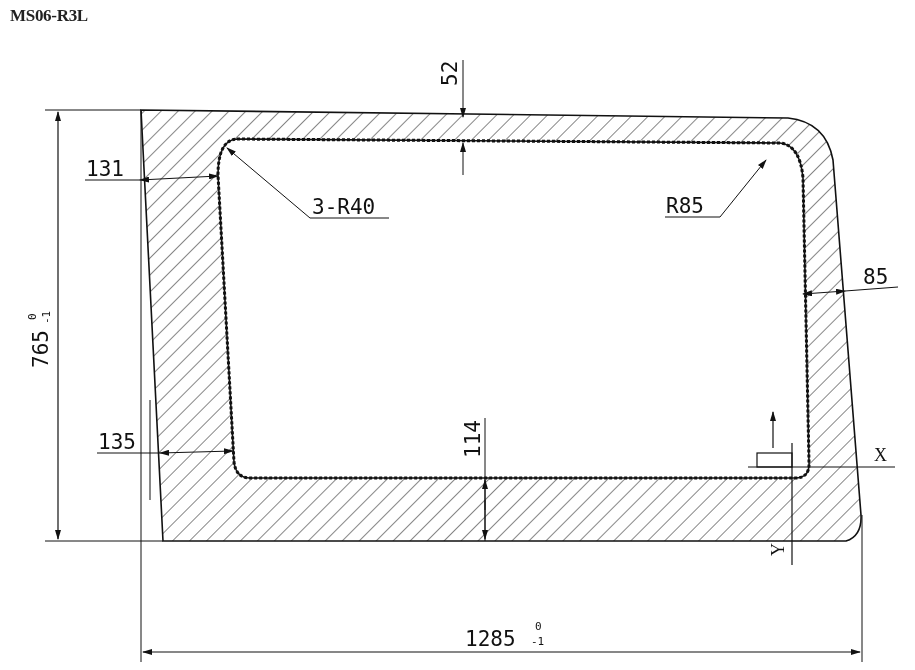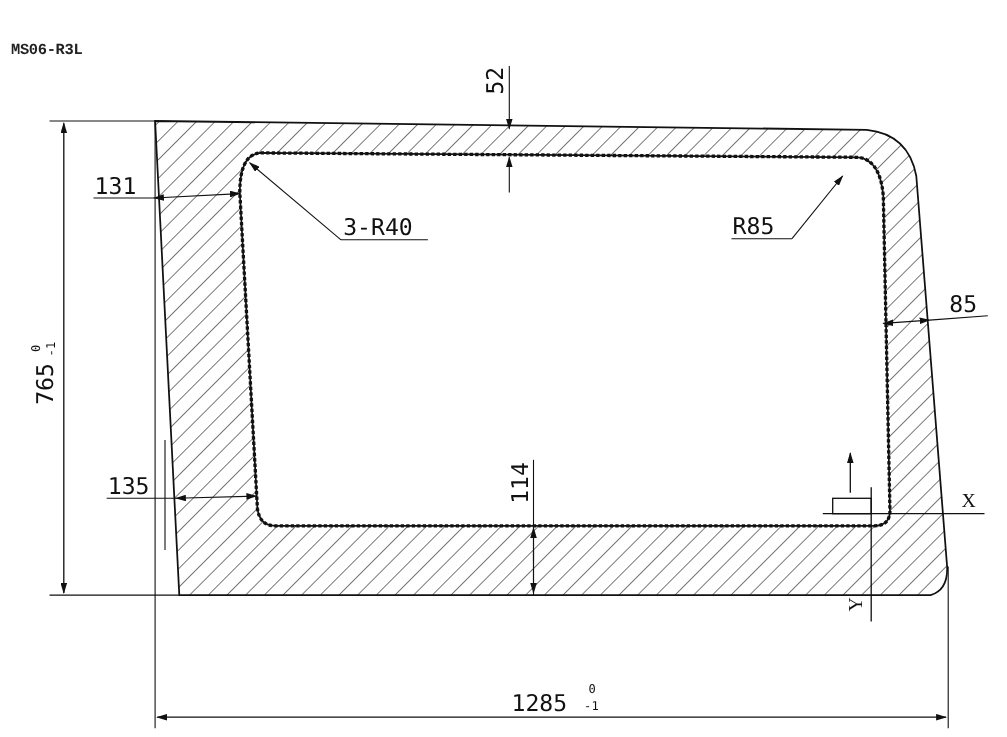--- a/index.html
+++ b/index.html
@@ -1,20 +1,20 @@
 <!DOCTYPE html>
 <html><head>
   <meta charset="utf-8">
   <style>
     html, body { margin: 0; padding: 0; background: #ffffff; }
     body { width: 915px; height: 670px; position: relative; overflow: hidden; }
     .part-label {
       position: absolute; left: 10px; top: 6px;
-      font-family: Liberation Mono, monospace;
-      font-size: 14px; font-weight: bold; color: #222222; letter-spacing: -0.3px; margin-top: 32px;
+      font-family: Liberation Serif, serif;
+      font-size: 17px; font-weight: bold; color: #222222; letter-spacing: -0.3px;
     }
     svg { position: absolute; left: 0; top: 0; }
     .dim-text { font-family: "DejaVu Sans Mono", "Liberation Mono", monospace; font-size: 21px; fill: #111111; }
     .sup-text { font-family: "DejaVu Sans Mono", "Liberation Mono", monospace; font-size: 11px; fill: #111111; }
     .axis-text { font-family: "Liberation Serif", "DejaVu Serif", serif; font-size: 18px; fill: #111111; }
   </style>
 </head>
 <body>
 
 <div class="part-label">MS06-R3L</div>

